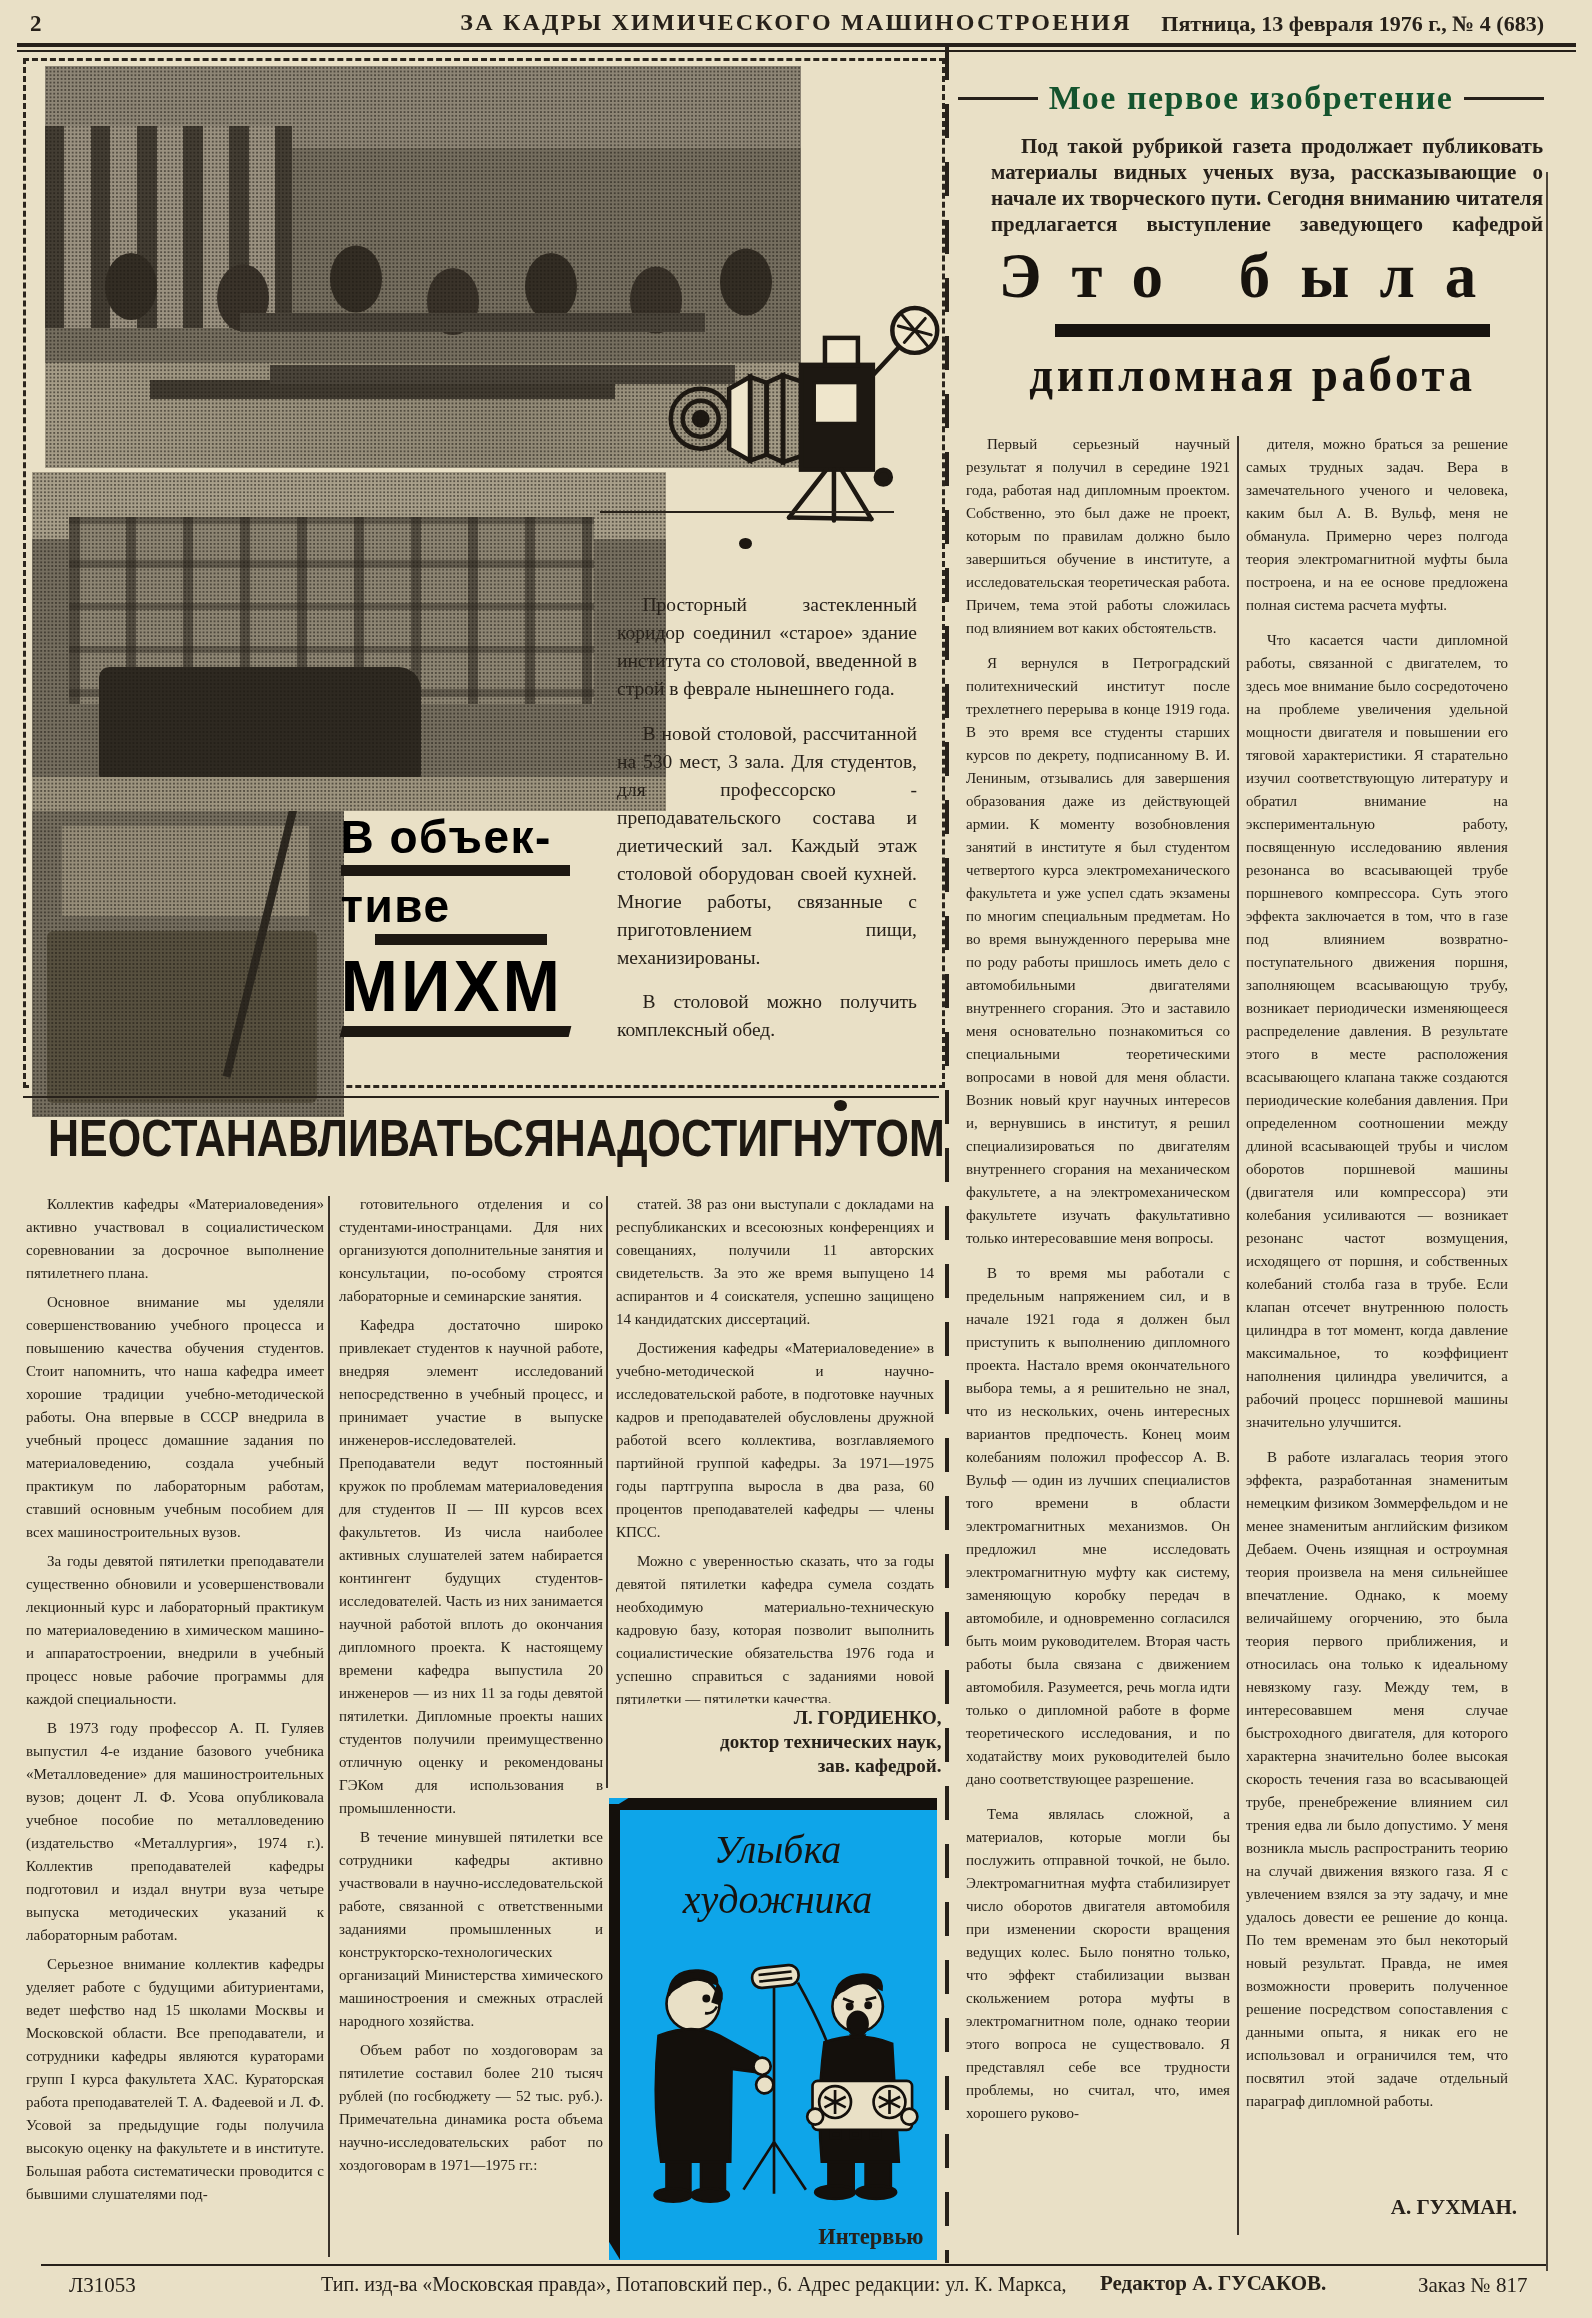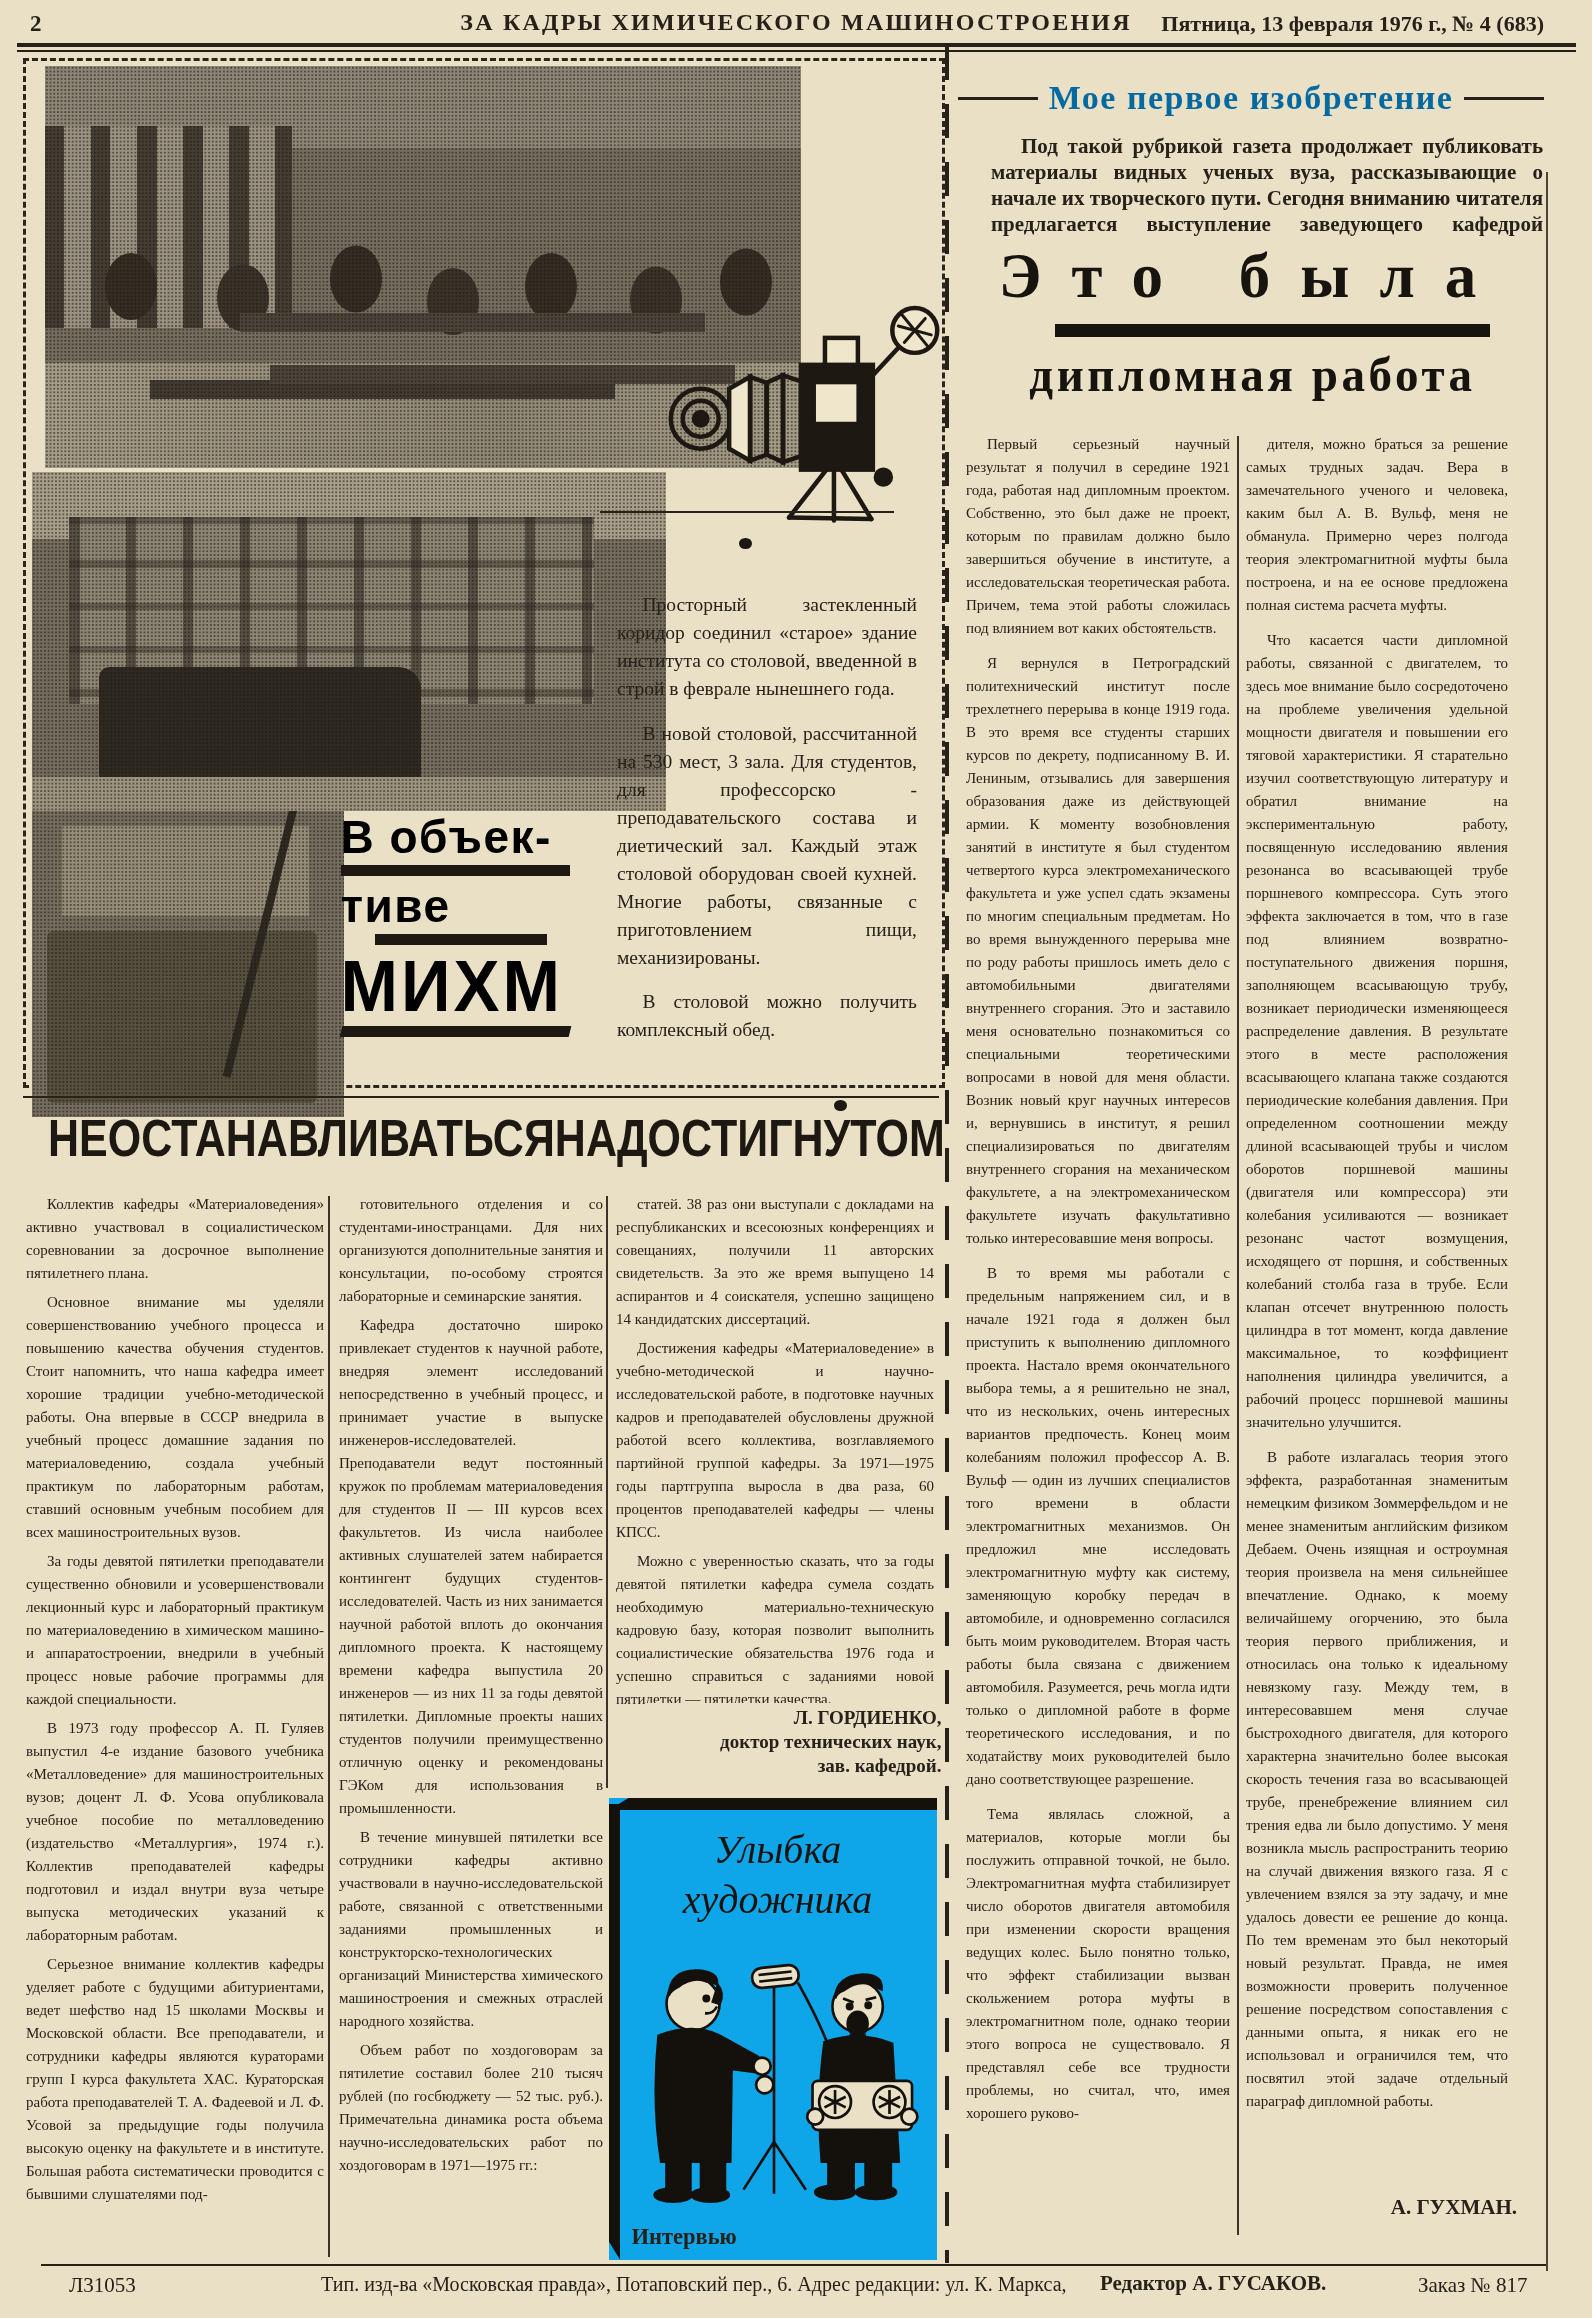--- a/index.html
+++ b/index.html
@@ -64,28 +64,28 @@
   .vrL12{left:328px;top:1196px;height:1061px;}
   .vrL23{left:606px;top:1196px;height:592px;}
   .byline{font-weight:bold;text-align:right;font-size:19px;line-height:24px;background:#e9e0c6;}
   .byline-gord{left:645px;top:1703px;width:289px;padding:3px 0 3px 7.5px;}
   
   .cartoon-box{left:609px;top:1798px;width:328px;height:462px;background:#0ea5e9;}
   .cb-top{position:absolute;left:0;top:0;width:100%;height:12px;background:#14100c;clip-path:polygon(19.5px 0,100% 0,100% 100%,0 100%);}
   .cb-left{position:absolute;left:0;top:6px;width:11.2px;height:456px;background:#14100c;clip-path:polygon(0 0,100% 0,100% 100%,0 96%);}
   .cartoon-title{position:absolute;left:22.5px;top:27px;width:292px;text-align:center;font-style:italic;font-size:40px;line-height:1.25;color:#17130e;}
   .cartoon-svg{position:absolute;left:22.5px;top:139px;}
-  .cartoon-caption{position:absolute;left:22.5px;bottom:10.5px;width:292px;text-align:left;font-weight:bold;font-size:22.5px;}
+  .cartoon-caption{position:absolute;left:22.5px;bottom:10.5px;width:292px;text-align:right;font-weight:bold;font-size:22.5px;}
   
   .v-dashed{left:945px;top:46px;width:3.7px;height:2217px;background:repeating-linear-gradient(#27211a 0 34px,transparent 34px 58px);}
   .right-edge{left:1546px;top:172px;width:2.2px;height:2099px;background:#4b443a;}
   
   .rubric-row{left:958px;top:79px;width:586px;display:flex;align-items:center;gap:10.5px;}
   .rubric-row .ln{flex:1;height:3px;background:#26201a;}
-  .rubric{font-size:34px;font-weight:bold;letter-spacing:1.5px;white-space:nowrap;color:#0369a1;}
+  .rubric{font-size:34px;font-weight:bold;letter-spacing:1.5px;white-space:nowrap;color:#14532d;}
   .intro{left:991px;top:133px;width:552px;height:106px;font-weight:bold;font-size:21px;line-height:26px;text-align:justify;overflow:hidden;}
   .intro p{margin:0;text-indent:30px;}
   .hl1{left:960px;top:240px;width:585px;text-align:center;font-weight:bold;font-size:63px;letter-spacing:30px;color:#17130e;white-space:nowrap;}
   .hl-bar{left:1055px;top:324px;width:435px;height:12.7px;background:#17130e;}
   .hl2{left:960px;top:346px;width:585px;text-align:center;font-weight:bold;font-size:49px;letter-spacing:3.7px;color:#17130e;white-space:nowrap;transform:scaleX(.96);}
   .colR1{left:966px;top:433px;width:264px;height:1808px;}
   .colR2{left:1246px;top:433px;width:262px;height:1808px;}
   .colR1 p,.colR2 p{margin:0 0 12px 0;}
   .vrR{left:1237px;top:436px;height:1799px;}
   .byline-guhman{left:1312px;top:2192px;width:196px;padding:3px 0 3px 9px;font-size:21px;}

